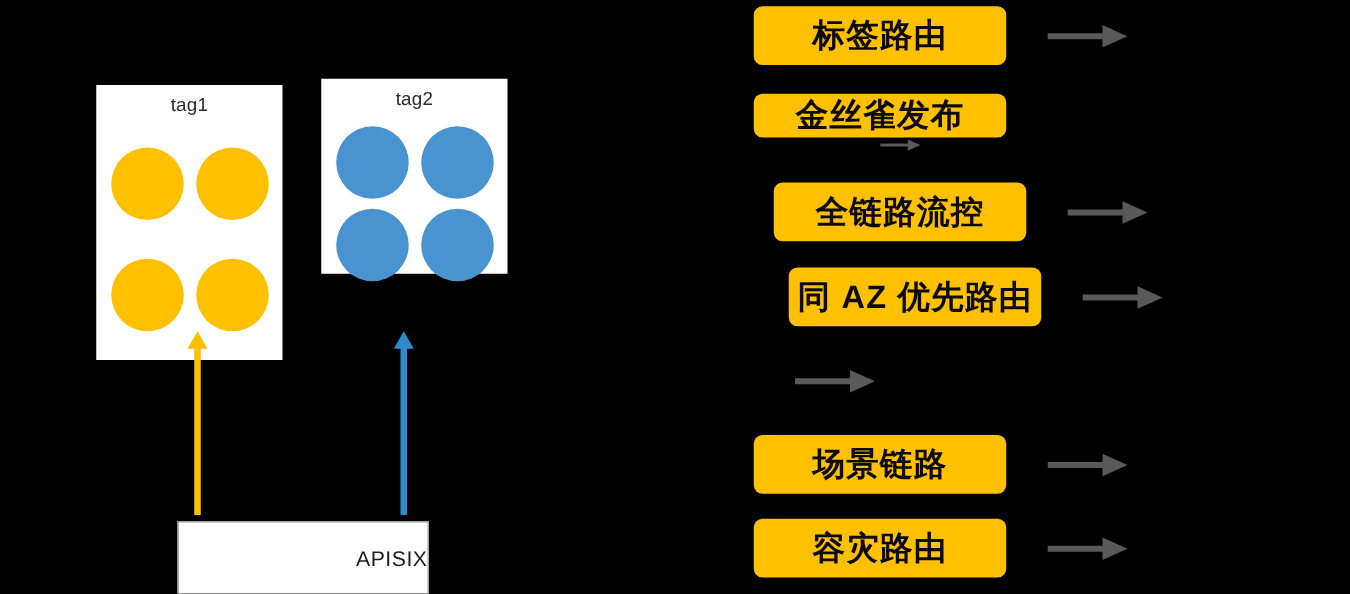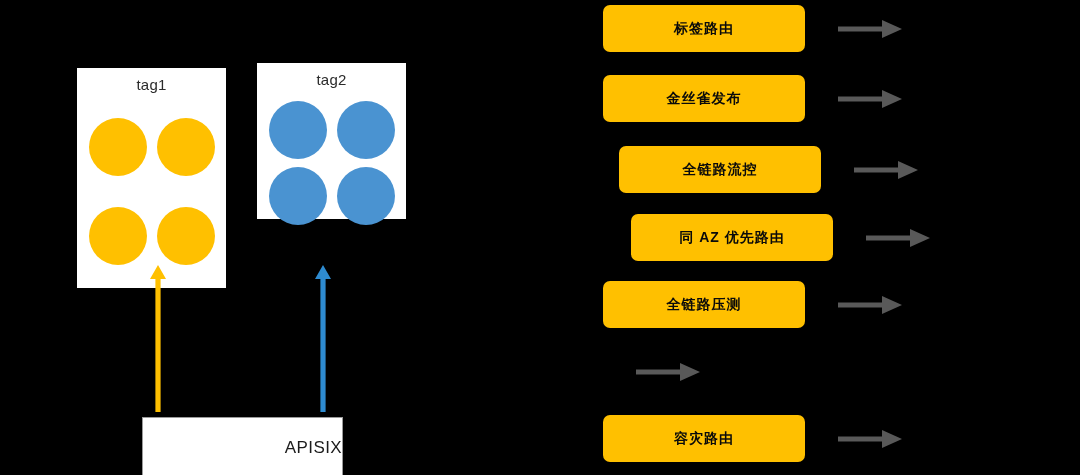--- a/index.html
+++ b/index.html
@@ -79,21 +79,21 @@
     align-items: center;
   }
   .feature-btn {
     width: 202px;
     height: 47px;
     background: #ffc000;
     border-radius: 7px;
     display: flex;
     align-items: center;
     justify-content: center;
-    font-size: 14px;
+    font-size: 26px;
     font-weight: bold;
     color: #0a0a0a;
     letter-spacing: 1px;
     box-sizing: border-box;
   }
   .right-arrow {
     margin-left: 33px;
     width: 65px;
     height: 24px;
   }
@@ -139,21 +139,21 @@
 
   <div id="feature-list">
       <div class="feature-row" style="top: 5px;">
         <div class="feature-btn">
           <span>标签路由</span>
         </div>
         <svg class="right-arrow" viewBox="0 0 65 24">
           <path d="M0 9.6 L44 9.6 L44 3 L64 12 L44 21 L44 14.4 L0 14.4 Z" fill="#595959"></path>
         </svg>
       </div>
-      <div class="feature-row" style="top: 75px;">
+      <div class="feature-row" style="top: 75px; flex-direction: column;">
         <div class="feature-btn">
           <span>金丝雀发布</span>
         </div>
         <svg class="right-arrow" viewBox="0 0 65 24">
           <path d="M0 9.6 L44 9.6 L44 3 L64 12 L44 21 L44 14.4 L0 14.4 Z" fill="#595959"></path>
         </svg>
       </div>
       <div class="feature-row" style="top: 146px; padding-left: 16px;">
         <div class="feature-btn">
           <span>全链路流控</span>
@@ -164,28 +164,28 @@
       </div>
       <div class="feature-row" style="top: 214px; padding-left: 28px;">
         <div class="feature-btn">
           <span>同 AZ 优先路由</span>
         </div>
         <svg class="right-arrow" viewBox="0 0 65 24">
           <path d="M0 9.6 L44 9.6 L44 3 L64 12 L44 21 L44 14.4 L0 14.4 Z" fill="#595959"></path>
         </svg>
       </div>
       <div class="feature-row" style="top: 281px;">
-        <div class="feature-btn">
-          <span>全链路压测</span>
-        </div>
         <svg class="right-arrow" viewBox="0 0 65 24">
           <path d="M0 9.6 L44 9.6 L44 3 L64 12 L44 21 L44 14.4 L0 14.4 Z" fill="#595959"></path>
         </svg>
       </div>
       <div class="feature-row" style="top: 348px;">
+        <div class="feature-btn">
+          <span>场景链路</span>
+        </div>
         <svg class="right-arrow" viewBox="0 0 65 24">
           <path d="M0 9.6 L44 9.6 L44 3 L64 12 L44 21 L44 14.4 L0 14.4 Z" fill="#595959"></path>
         </svg>
       </div>
       <div class="feature-row" style="top: 415px;">
         <div class="feature-btn">
           <span>容灾路由</span>
         </div>
         <svg class="right-arrow" viewBox="0 0 65 24">
           <path d="M0 9.6 L44 9.6 L44 3 L64 12 L44 21 L44 14.4 L0 14.4 Z" fill="#595959"></path>

